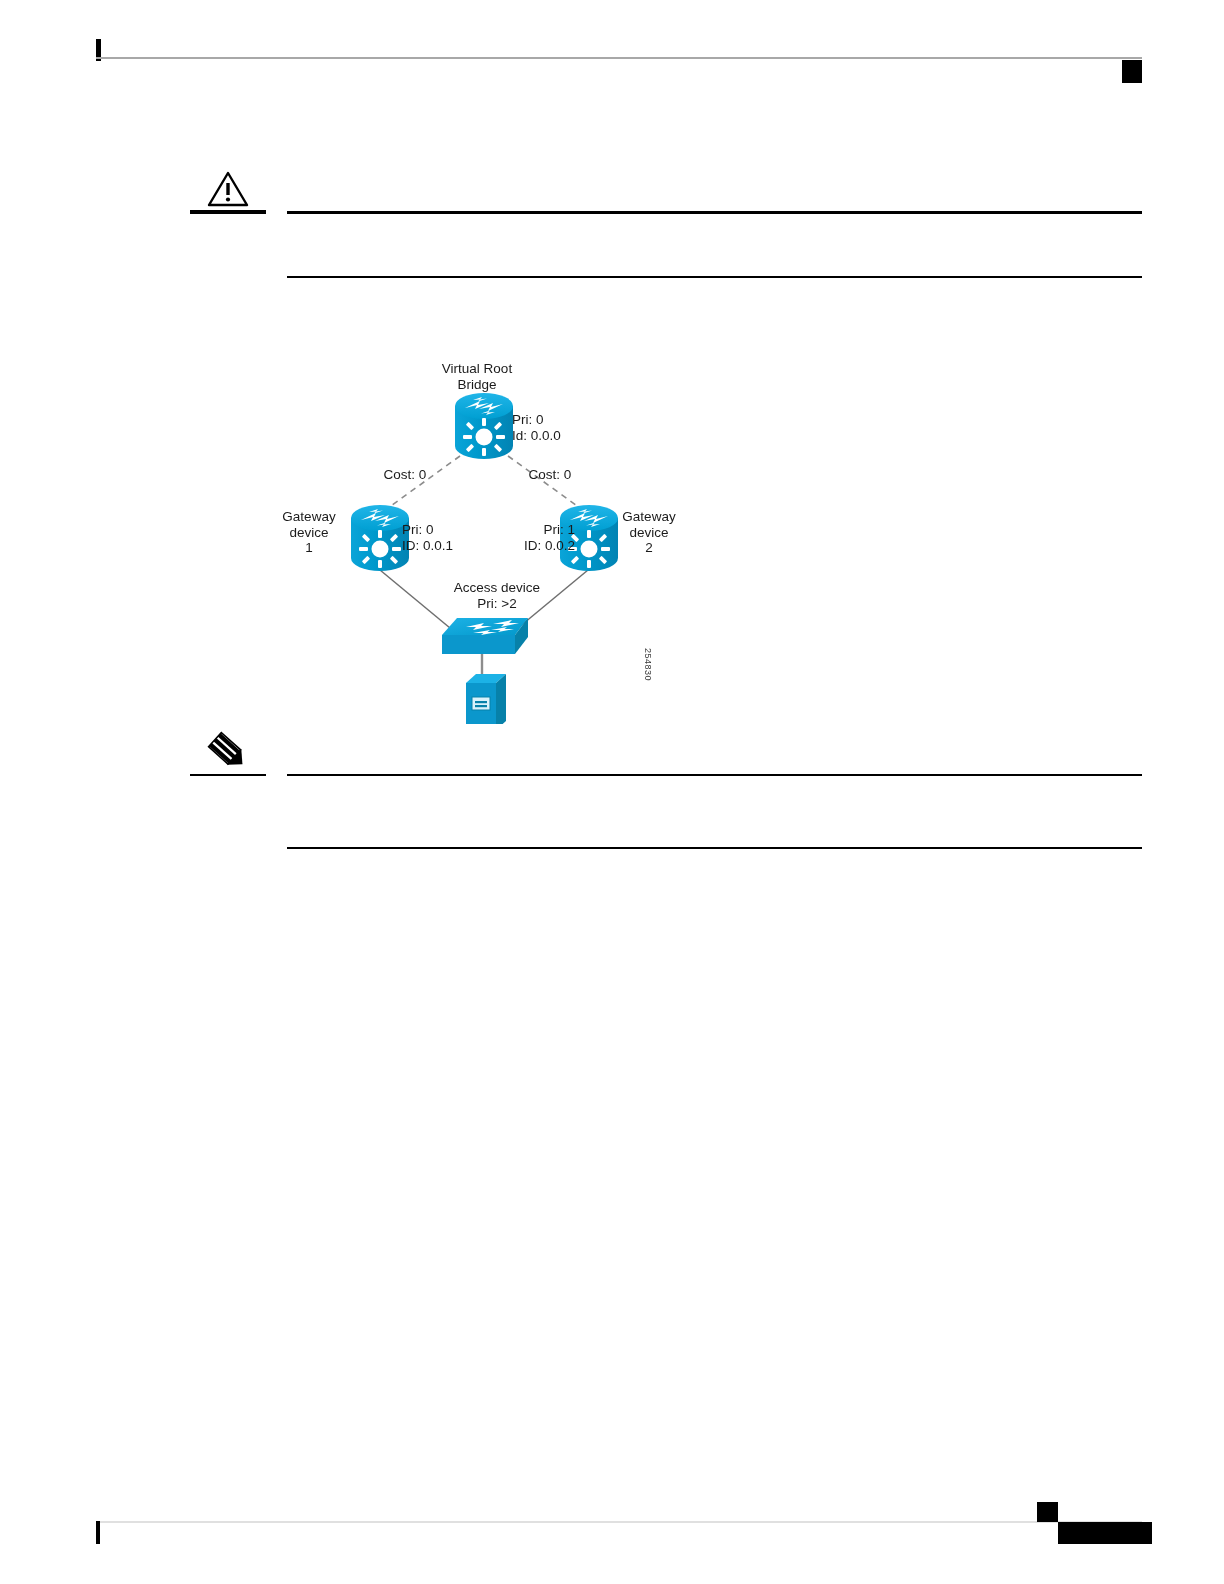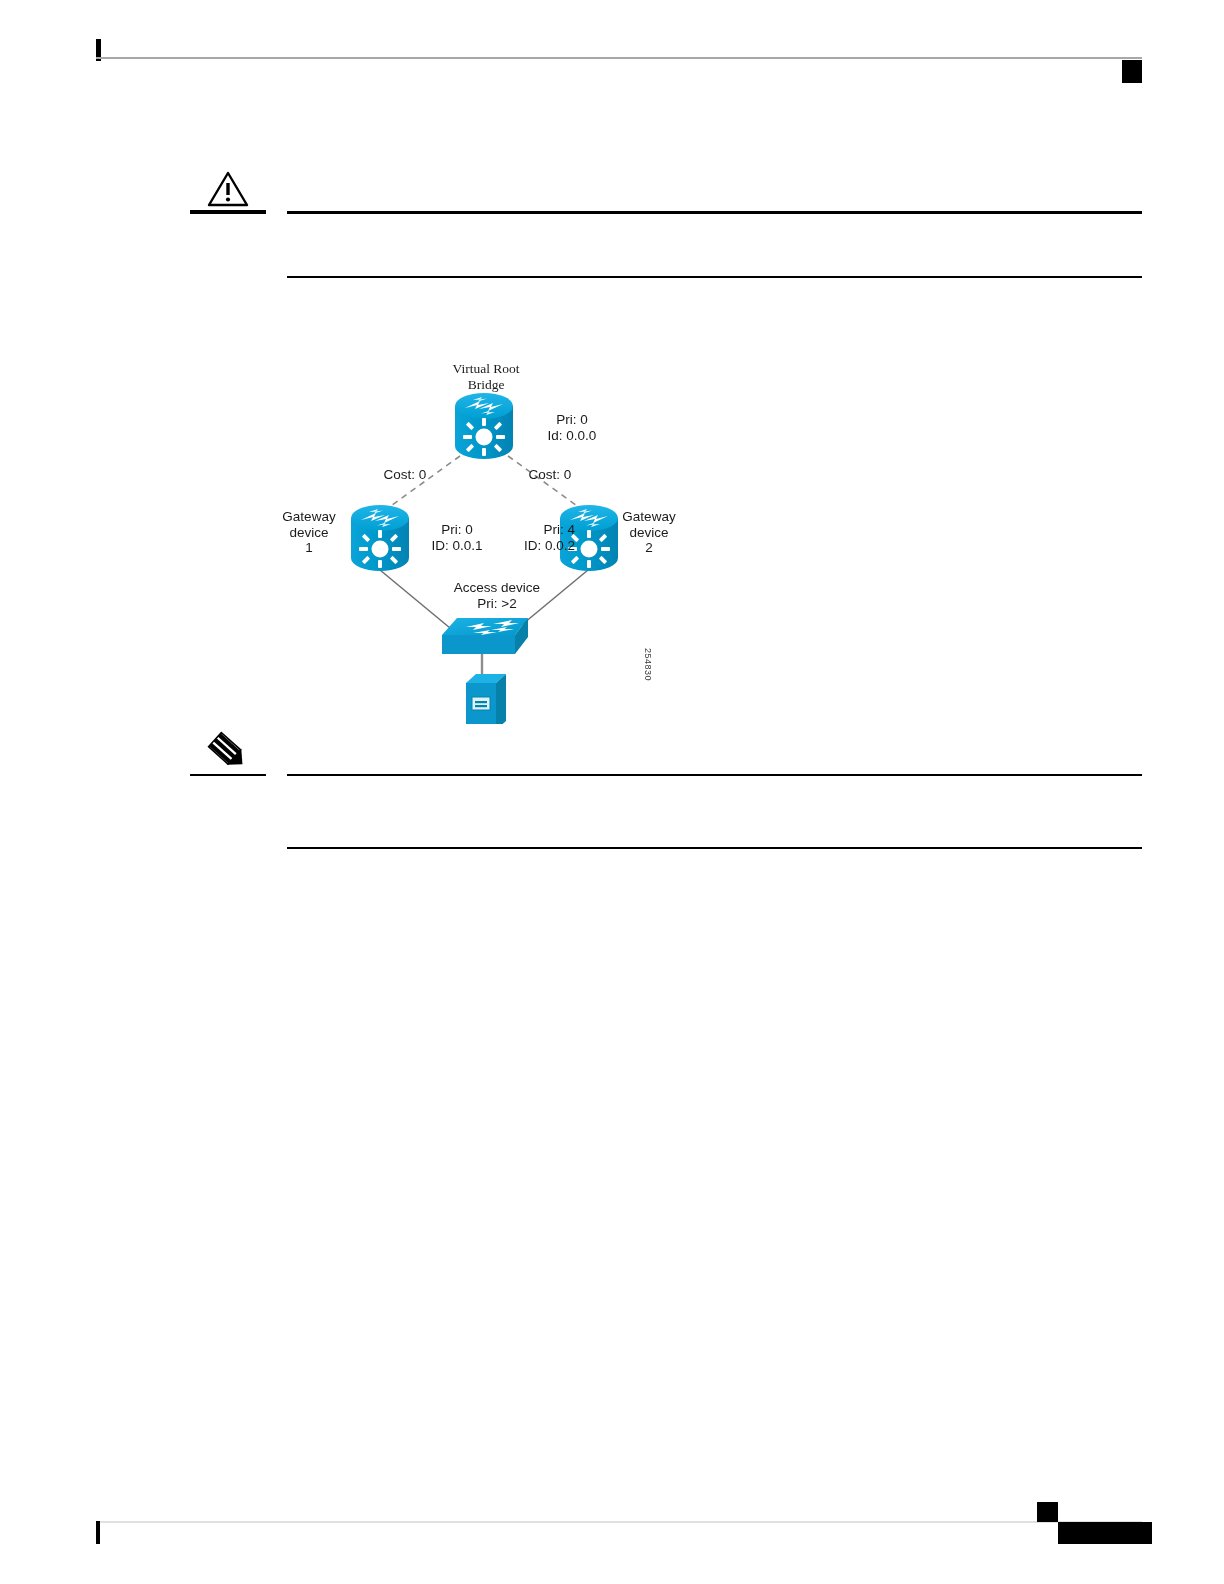--- a/index.html
+++ b/index.html
@@ -143,23 +143,23 @@
   .fig-label {
     position: absolute;
     font-family: "Liberation Sans", sans-serif;
     font-size: 13.5px;
     line-height: 15.5px;
     color: #1b1b1b;
     white-space: pre;
   }
   .fig-label.center { text-align: center; }
   .fig-label.right  { text-align: right; }
-  .fig-label.left   { text-align: center; }
-
-  #lbl-root      { left: 151px; top: 9px;   width: 130px; font-family: Liberation Serif, serif; }
+  .fig-label.left   { text-align: left; }
+
+  #lbl-root      { left: 142px; top: 9px;   width: 130px; }
   #lbl-root-attr { left: 242px; top: 60px;  width: 120px; }
   #lbl-cost-l    { left: 90px;  top: 115px; width: 90px;  }
   #lbl-cost-r    { left: 235px; top: 115px; width: 90px;  }
   #lbl-gw1       { left: -2px;  top: 157px; width: 82px;  }
   #lbl-gw1-attr  { left: 132px; top: 170px; width: 110px; }
   #lbl-gw2-attr  { left: 215px; top: 170px; width: 90px;  }
   #lbl-gw2       { left: 338px; top: 157px; width: 82px;  }
   #lbl-access    { left: 152px; top: 228px; width: 150px; }
 
   .fig-id {
@@ -305,21 +305,21 @@
 
     <div class="fig-label center" id="lbl-cost-r">Cost: 0</div>
 
     <div class="fig-label center" id="lbl-gw1">Gateway
 device
 1</div>
 
     <div class="fig-label left" id="lbl-gw1-attr">Pri: 0
 ID: 0.0.1</div>
 
-    <div class="fig-label right" id="lbl-gw2-attr">Pri: 4
+    <div class="fig-label right" id="lbl-gw2-attr">Pri: 1
 ID: 0.0.2</div>
 
     <div class="fig-label center" id="lbl-gw2">Gateway
 device
 2</div>
 
     <div class="fig-label center" id="lbl-access">Access device
 Pri: &gt;2</div>
 
     <div class="fig-id">254830</div>

